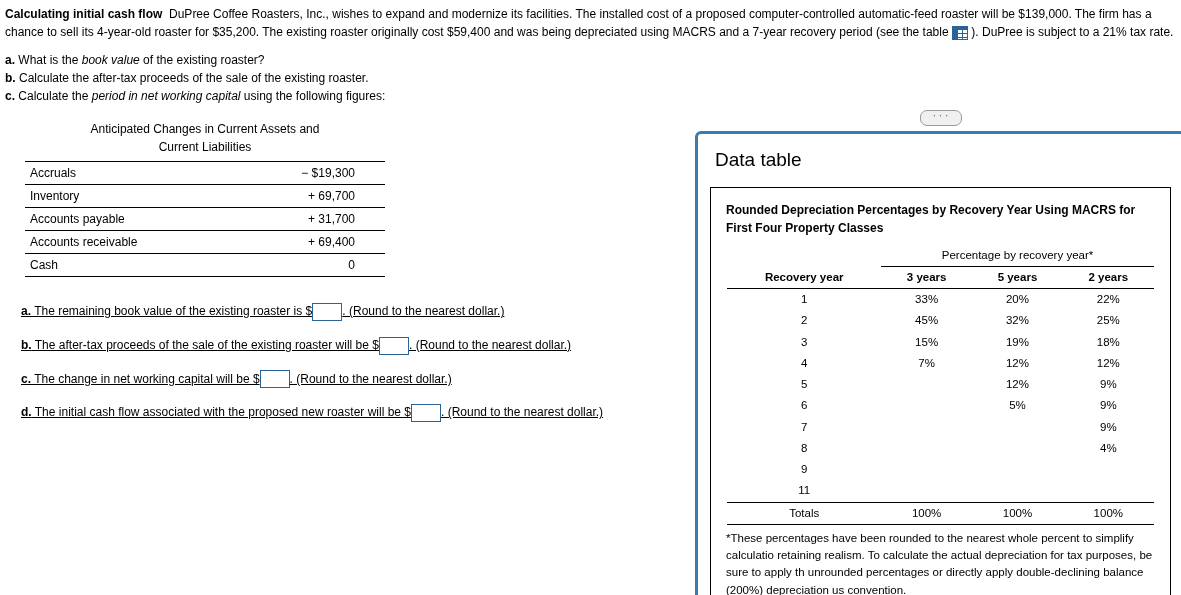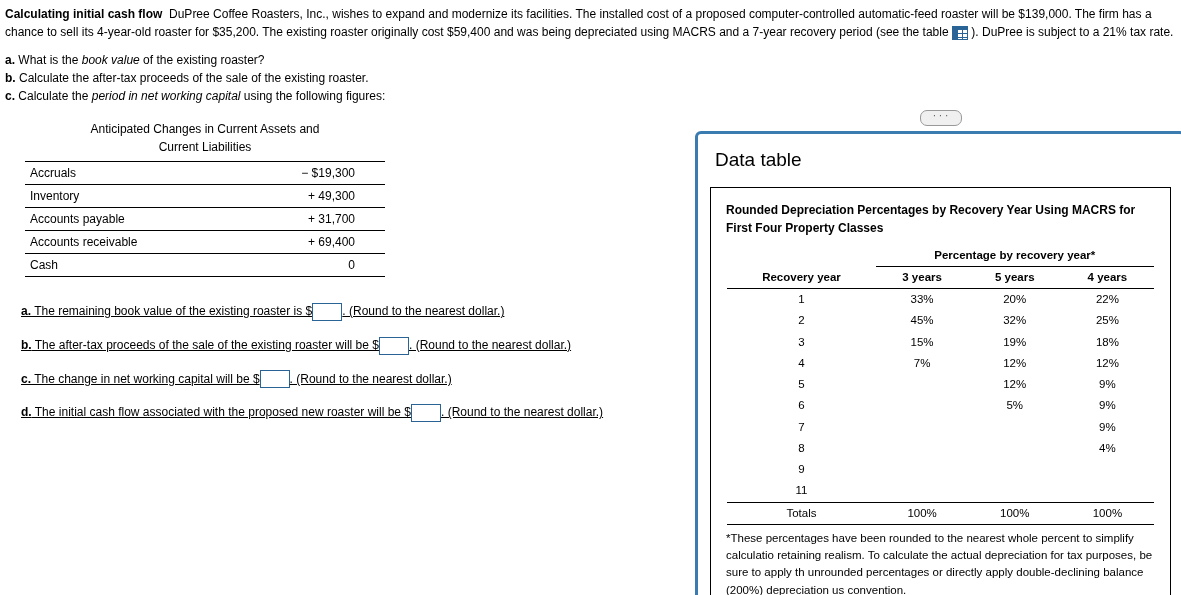--- a/index.html
+++ b/index.html
@@ -137,21 +137,21 @@
       width: 95%;
       margin: 0 auto;
       font-size: 11.5px;
     }
     .macrs-table th, .macrs-table td {
       padding: 2px 8px;
       text-align: center;
     }
     .macrs-table .super-header {
       text-align: center;
-      font-weight: bold;
+      font-weight: normal;
       border-bottom: 1px solid #000;
     }
     .macrs-table .col-header th {
       font-weight: bold;
       border-bottom: 1px solid #000;
     }
     .macrs-table .col-header th:first-child {
       border-bottom: 1px solid #000;
     }
     .macrs-table .recovery-header {
@@ -189,21 +189,21 @@
         <span>Current Liabilities</span>
       </div>
       <table>
         <tbody>
             <tr>
               <td>Accruals</td>
               <td>− $19,300</td>
             </tr>
         <tr>
               <td>Inventory</td>
-              <td>+ 49,300</td>
+              <td>+ 69,700</td>
             </tr>
         <tr>
               <td>Accounts payable</td>
               <td>+ 31,700</td>
             </tr>
         <tr>
               <td>Accounts receivable</td>
               <td>+ 69,400</td>
             </tr>
         <tr>
@@ -240,21 +240,21 @@
         <table class="macrs-table">
           <tbody>
               <tr>
             <th></th>
             <th colspan="3" class="super-header">Percentage by recovery year*</th>
           </tr>
           <tr class="col-header">
             <th class="recovery-header">Recovery year</th>
             <th>3 years</th>
             <th>5 years</th>
-            <th>4 years</th>
+            <th>2 years</th>
           </tr>
           <tr>
                 <td>1</td>
                 <td>33%</td>
                 <td>20%</td>
                 <td>22%</td>
               </tr>
           <tr>
                 <td>2</td>
                 <td>45%</td>

